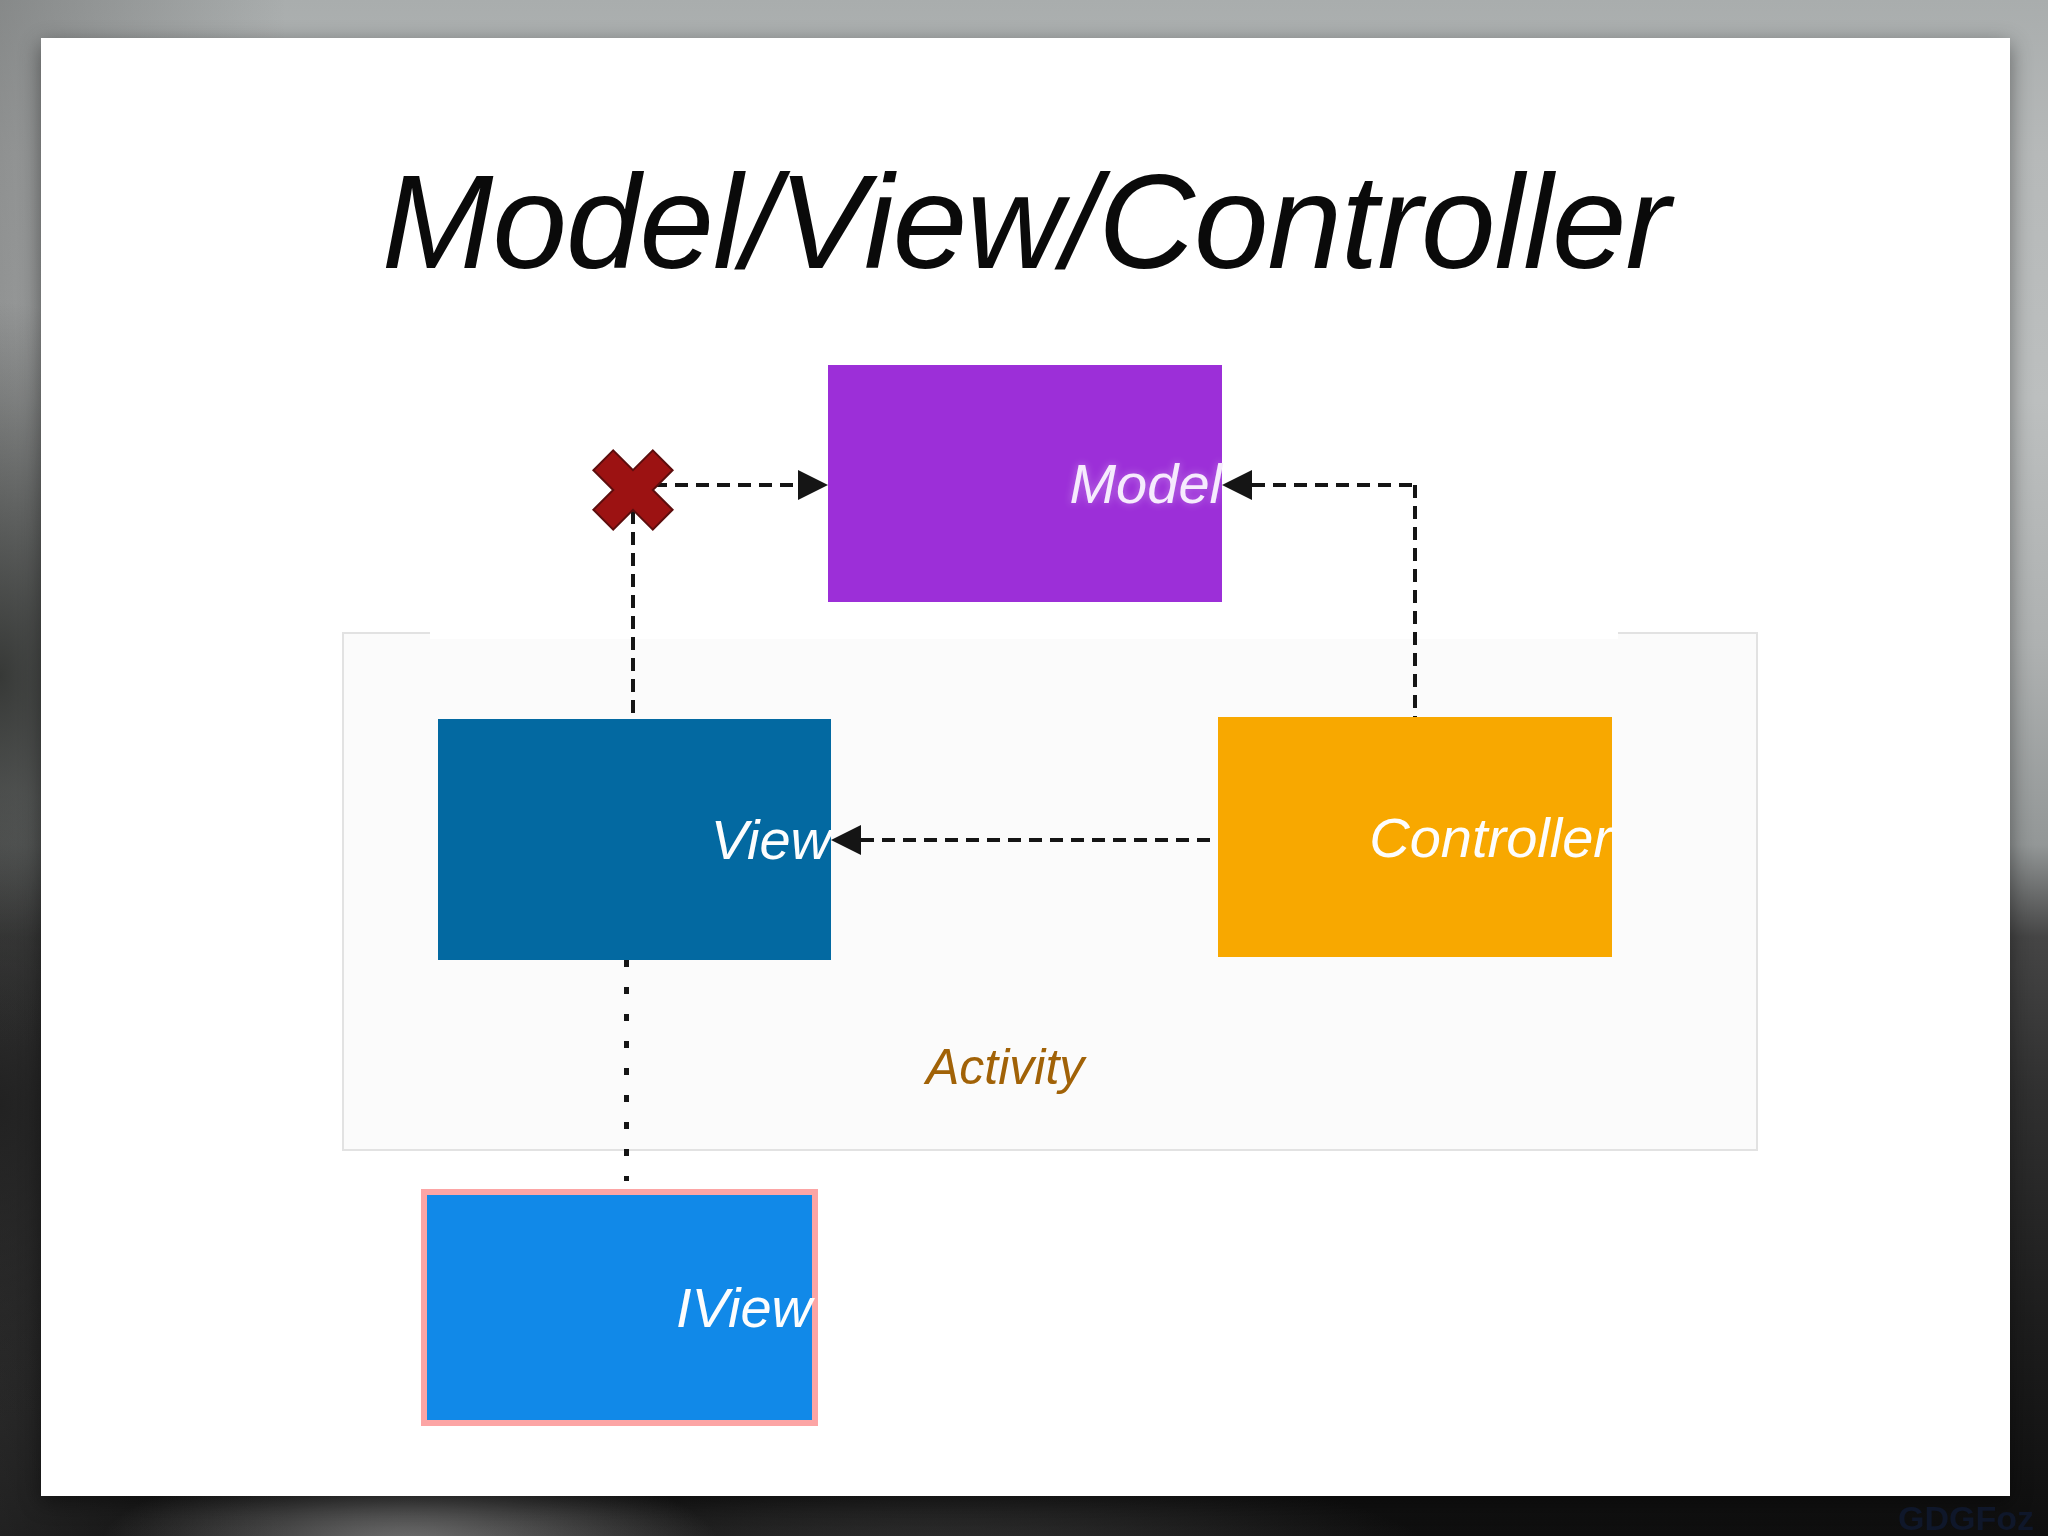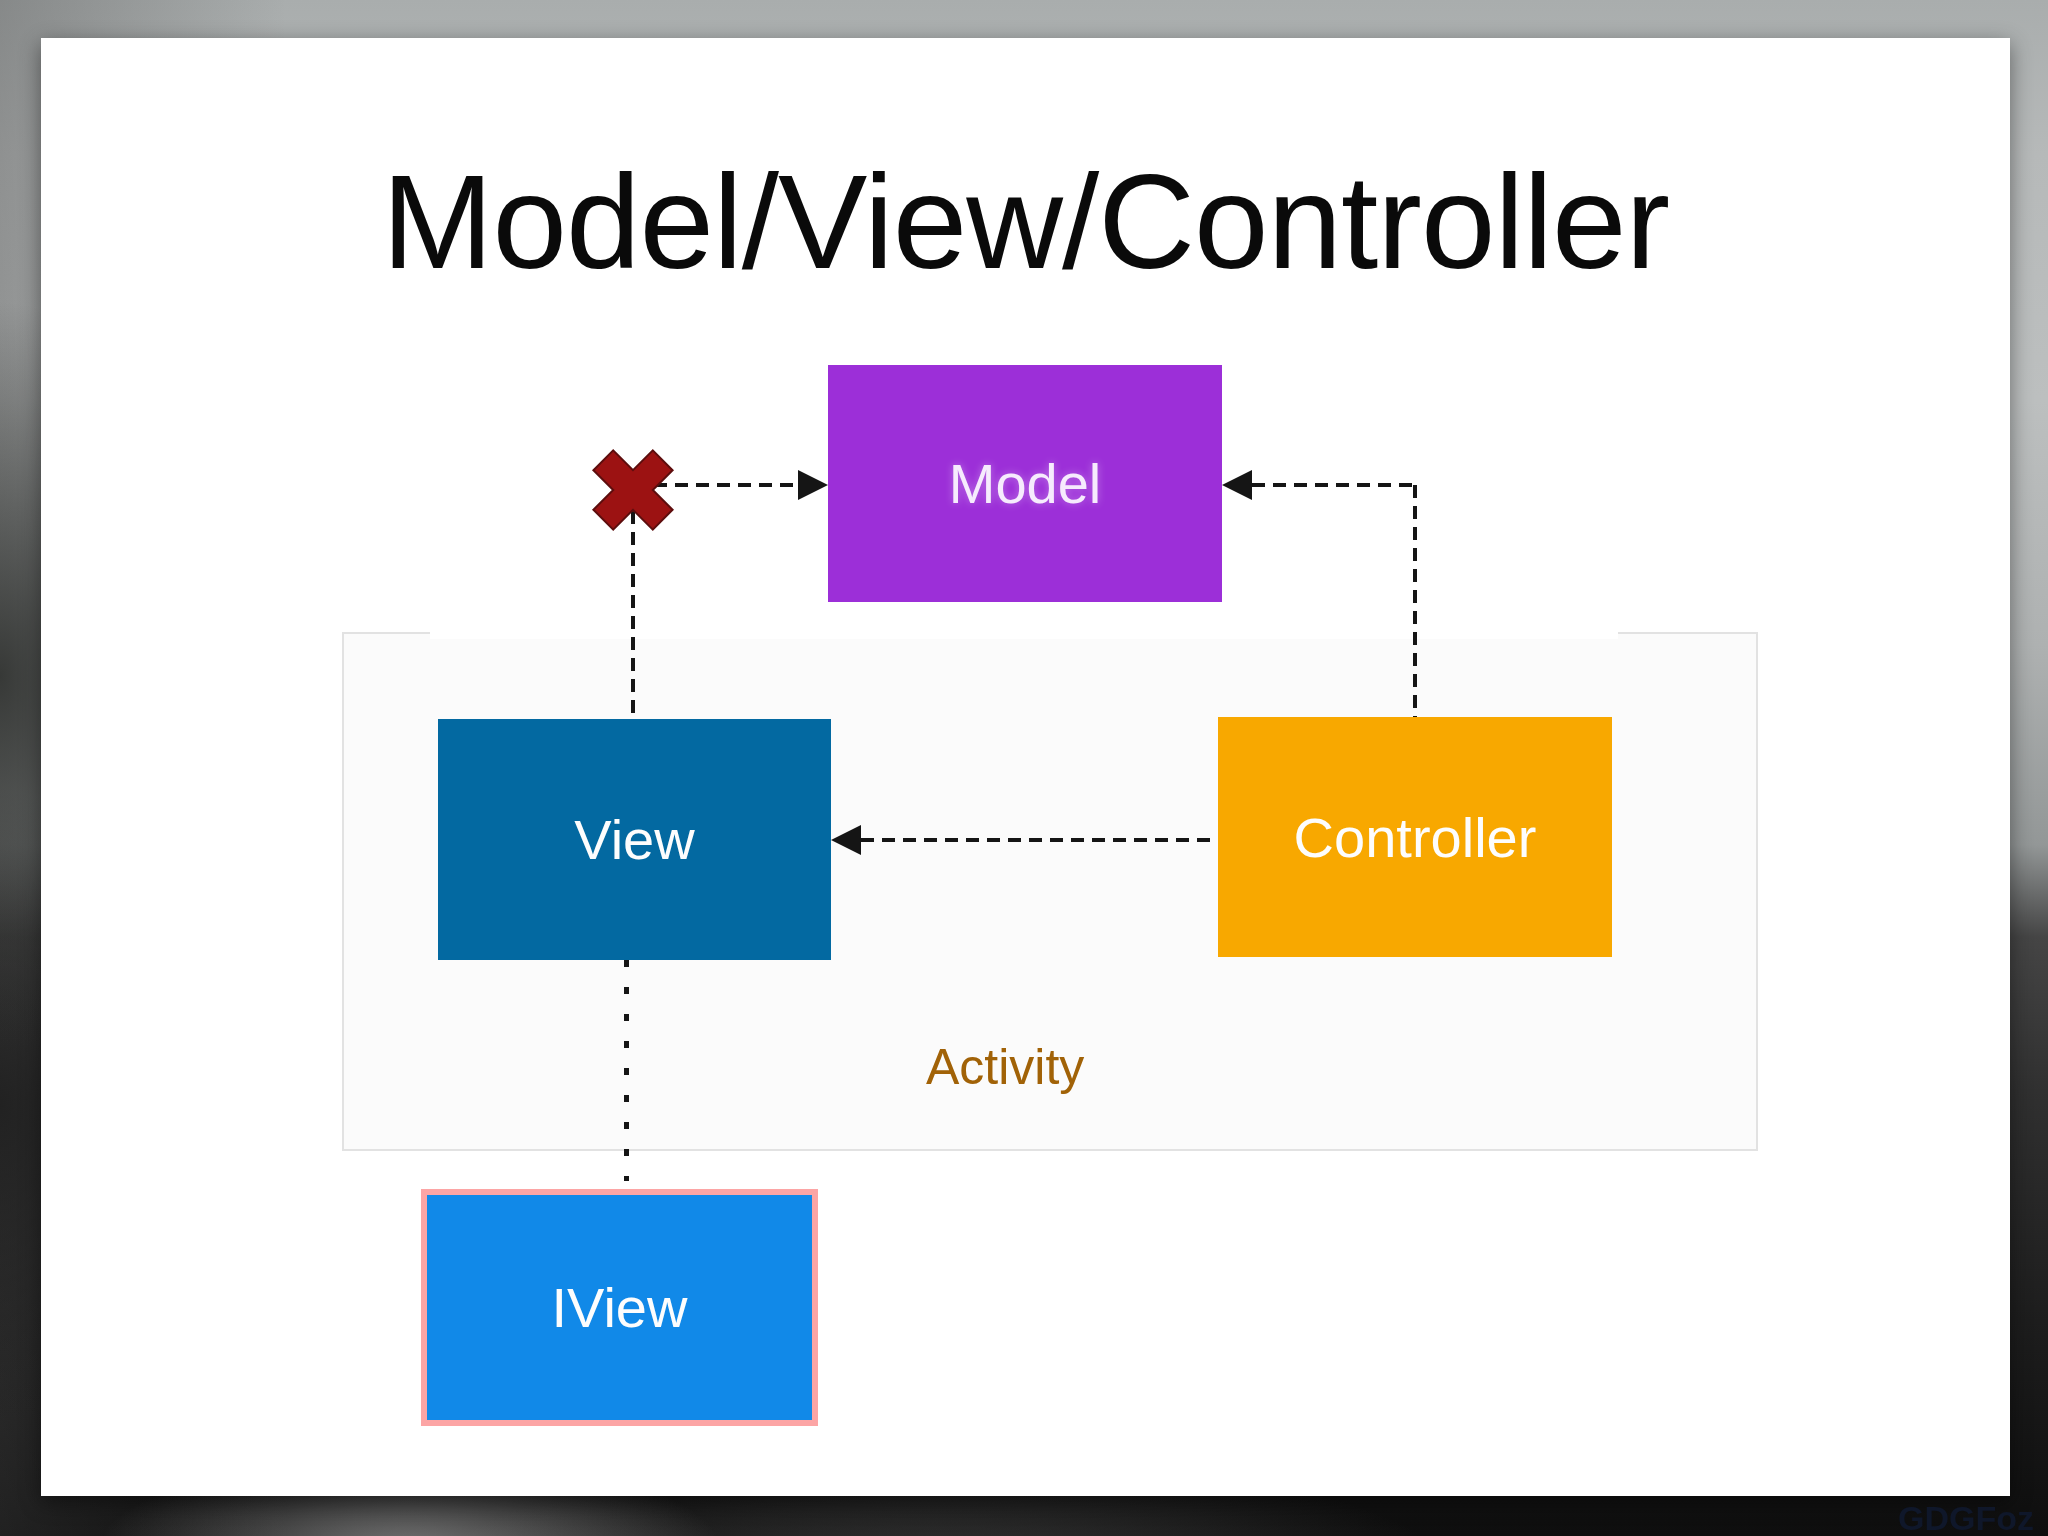--- a/index.html
+++ b/index.html
@@ -15,38 +15,39 @@
       radial-gradient(760px 210px at 46% 104%, rgba(150,150,150,0.35), transparent 70%),
       radial-gradient(300px 520px at 0% 44%, rgba(48,50,48,0.92), transparent 72%),
       radial-gradient(260px 420px at 0% 72%, rgba(30,30,30,0.85), transparent 75%),
       linear-gradient(90deg, rgba(70,70,70,0.35) 0, rgba(70,70,70,0) 14%),
       linear-gradient(180deg, #a9adad 0%, #b6b9b9 10%, #bcbfbf 26%, #aeb1b1 42%, #939797 55%, #454545 61%, #303030 71%, #1d1d1d 86%, #0e0e0e 100%);
   }
   .slide{
     position:absolute;left:41px;top:38px;width:1969px;height:1458px;
     background:#ffffff;
     box-shadow:0 6px 20px rgba(0,0,0,0.45);
+    font-style:italic;
   }
   .slide-title{
     position:absolute;left:0;top:110px;width:100%;
     text-align:center;font-size:134px;font-weight:400;color:#0a0a0a;
     letter-spacing:-1px;line-height:1.1;margin:0;
   }
   .activity-box{
     position:absolute;left:301px;top:594px;width:1416px;height:519px;
     background:#fbfbfb;border:2px solid #e2e2e2;box-sizing:border-box;
   }
   .border-gap{
     position:absolute;left:389px;top:592px;width:1188px;height:9px;background:#ffffff;
   }
   .activity-label{
     position:absolute;left:885px;top:1000px;font-size:50px;color:#a16207;
   }
   .node{
-    position:absolute;display:flex;align-items:center;justify-content:center;
+    position:absolute;display:flex;align-items:center;justify-content:flex-end;
     font-size:56px;color:#fdfdfd;box-sizing:border-box;
   }
   .node-model{left:787px;top:327px;width:394px;height:237px;color:#f6ebfd;text-shadow:0 0 8px rgba(255,255,255,0.35);}
   .node-view{left:397px;top:681px;width:393px;height:241px;}
   .node-controller{left:1177px;top:679px;width:394px;height:240px;}
   .node-iview{left:380px;top:1151px;width:397px;height:237px;border:6px solid #fca5a5;}
   .hline{position:absolute;height:4px;background:repeating-linear-gradient(90deg,#151515 0 13px,transparent 13px 21px);}
   .vline{position:absolute;width:4px;background:repeating-linear-gradient(180deg,#151515 0 13px,transparent 13px 21px);}
   .vdots{position:absolute;width:5px;background:repeating-linear-gradient(180deg,#151515 0 7px,transparent 7px 27px);}
   .arr{position:absolute;width:0;height:0;}

